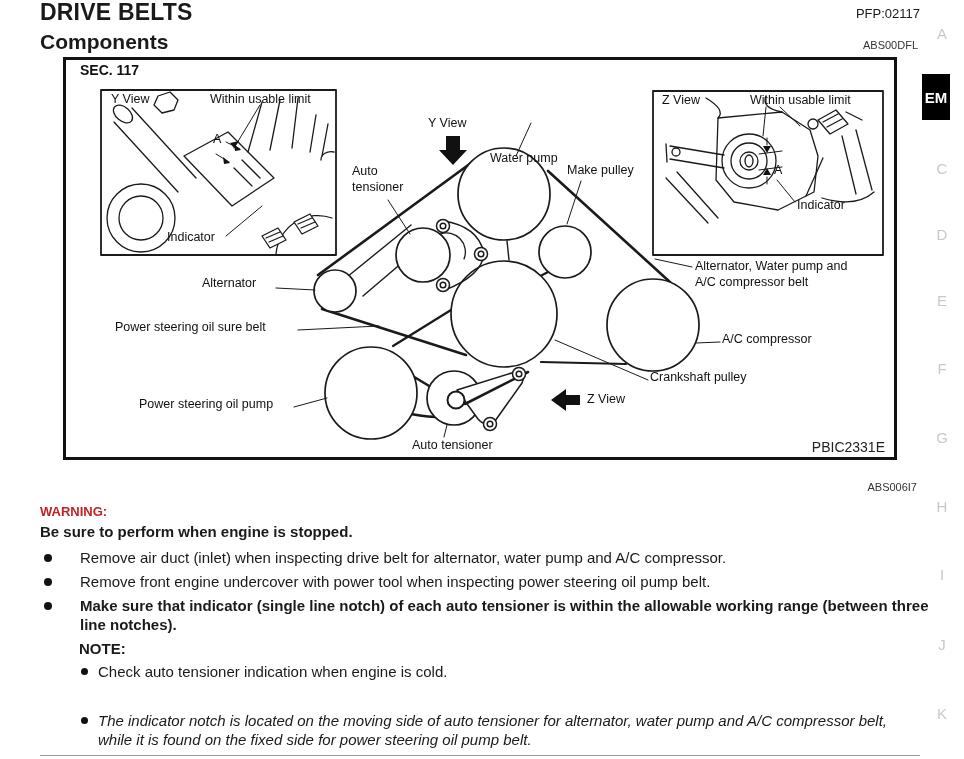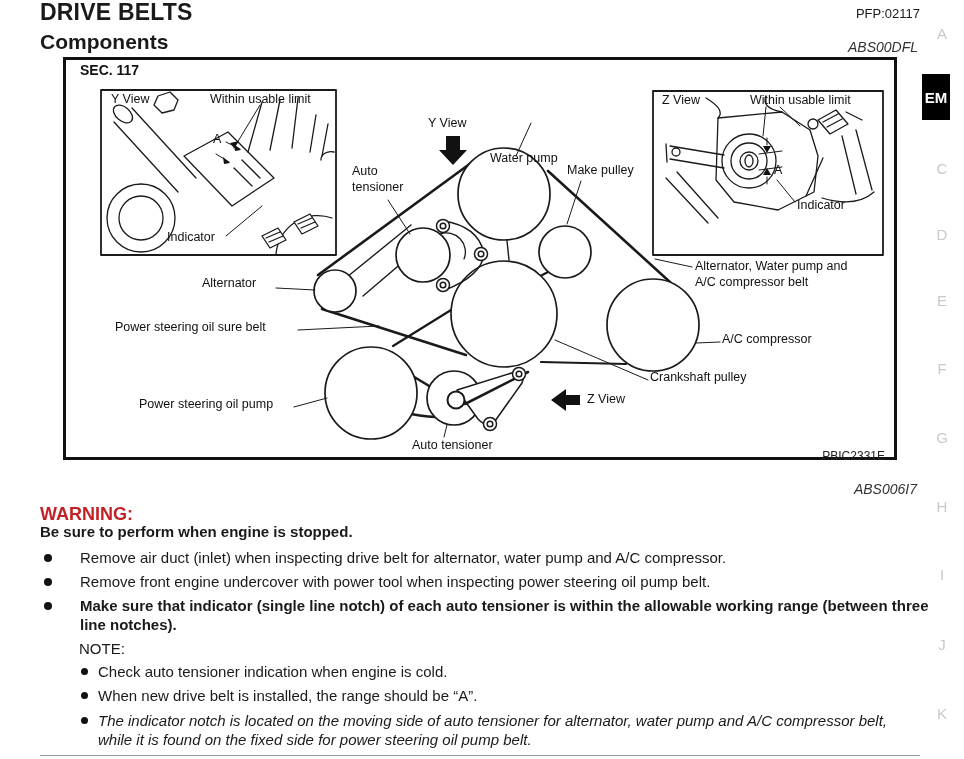--- a/index.html
+++ b/index.html
@@ -6,46 +6,46 @@
   html,body { background:#fff; }
   .page {
     position:relative; width:964px; height:759px; background:#fff;
     font-family:"Liberation Sans","DejaVu Sans",sans-serif; color:#1a1a1a; overflow:hidden;
   }
   .h1 { position:absolute; left:40px; top:-1px; font-size:23px; font-weight:bold; letter-spacing:0.2px; }
   .pfp { position:absolute; right:44px; top:6px; font-size:13px; }
   .h2 { position:absolute; left:40px; font-size:21px; font-weight:bold; }
   .comp { top:30px; }
   .check { top:467px; }
-  .code { position:absolute; font-size:14px; font-style:italic; color:#333; }
+  .code { position:absolute; font-size:11px; color:#333; }
   .code1 { right:46px; top:39px; }
   .code2 { right:47px; top:481px; }
 
   
   .figure { position:absolute; left:63px; top:57px; width:834px; height:403px; border:3px solid #111; background:#fff; }
   .figure svg { position:absolute; left:0; top:0; }
   .flabel { position:absolute; font-size:12.5px; line-height:15.5px; white-space:nowrap; color:#111; }
   .pre { white-space:pre-line; }
   .sec { left:14px; top:3px; font-size:14px; font-weight:bold; }
-  .figcode { right:9px; top:389px; font-size:12px; color:#222; }
+  .figcode { right:9px; top:380px; font-size:14px; color:#222; }
 
   
   .tab { position:absolute; left:930px; width:24px; text-align:center; font-size:15px; color:#c9c9c9; }
   .tab-em { position:absolute; left:922px; top:74px; width:28px; height:46px; background:#000; color:#fff;
             display:flex; align-items:center; justify-content:center; font-size:15px; font-weight:bold; }
 
   
-  .warn-label { position:absolute; left:40px; top:504px; font-size:18px; font-weight:bold; color:#c42127; }
+  .warn-label { position:absolute; left:40px; top:504px; font-size:13px; font-weight:bold; color:#c42127; }
   .warn-text  { position:absolute; left:40px; top:523px; font-size:15px; font-weight:bold; }
   .brow { position:absolute; left:44px; width:886px; display:flex; font-size:15px; line-height:18.5px; }
   .dot  { flex:0 0 8px; width:8px; height:8px; border-radius:50%; background:#111; margin-top:5px; margin-right:28px; }
   .nrow { position:absolute; left:81px; width:842px; display:flex; font-size:15px; line-height:18.5px; }
   .ndot { flex:0 0 7px; width:7px; height:7px; border-radius:50%; background:#111; margin-top:5px; margin-right:10px; }
   .btext { flex:1; }
-  .note-label { position:absolute; left:79px; top:640px; font-size:15px; font-weight:normal; }
+  .note-label { position:absolute; left:79px; top:640px; font-size:15px; font-weight:bold; }
   .bottom-rule { position:absolute; left:40px; top:755px; width:880px; height:1px; background:#9a9a9a; }
 </style>
 </head>
 <body>
 
 <div class="page">
 
   <div class="h1">DRIVE BELTS</div>
   <div class="pfp">PFP:02117</div>
   <div class="h2 comp">Components</div>
@@ -242,23 +242,19 @@
     <span class="dot"></span>
     <span class="btext">Make sure that indicator (single line notch) of each auto tensioner is within the allowable working range (between three line notches).</span>
   </div>
 
   <div class="note-label">NOTE:</div>
 
   <div class="nrow" style="top:663px;">
     <span class="ndot"></span>
     <span class="btext">Check auto tensioner indication when engine is cold.</span>
   </div>
-  <div class="nrow" style="top:687px;">
-    <span class="ndot"></span>
-    <span class="btext">When new drive belt is installed, the range should be “A”.</span>
-  </div>
   <div class="nrow" style="top:712px;font-style:italic;">
     <span class="ndot"></span>
     <span class="btext">The indicator notch is located on the moving side of auto tensioner for alternator, water pump and A/C compressor belt, while it is found on the fixed side for power steering oil pump belt.</span>
   </div>
 
   <div class="bottom-rule"></div>
 </div>
 
 </body></html>

